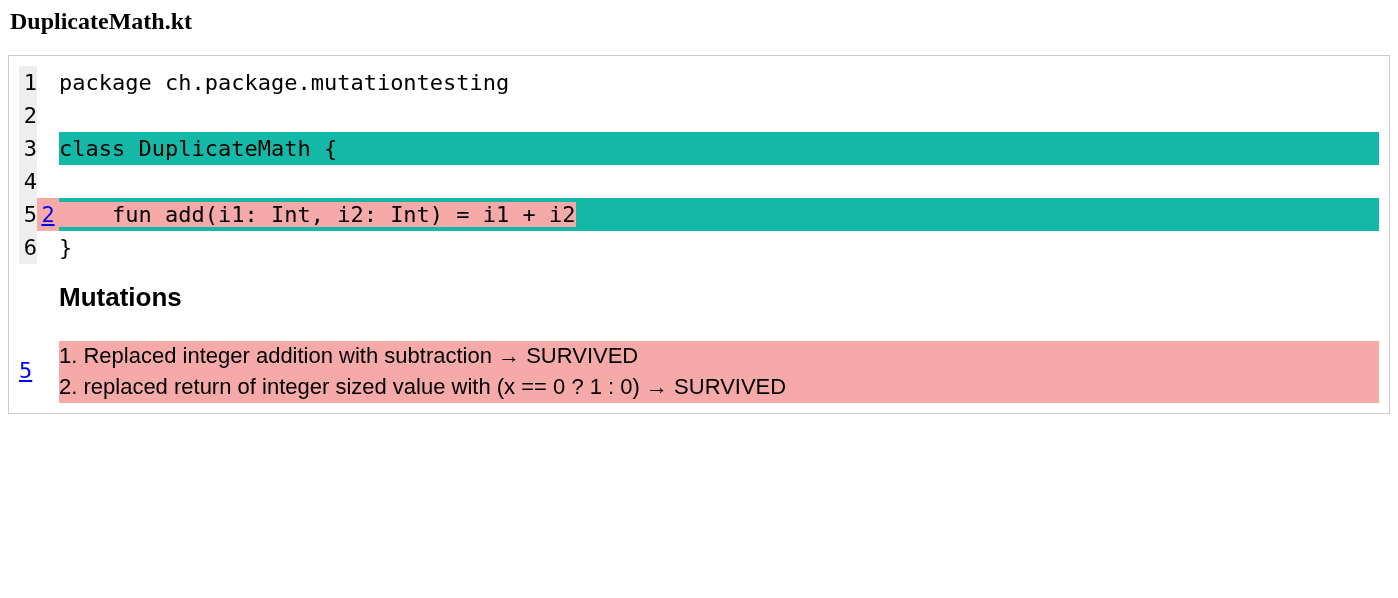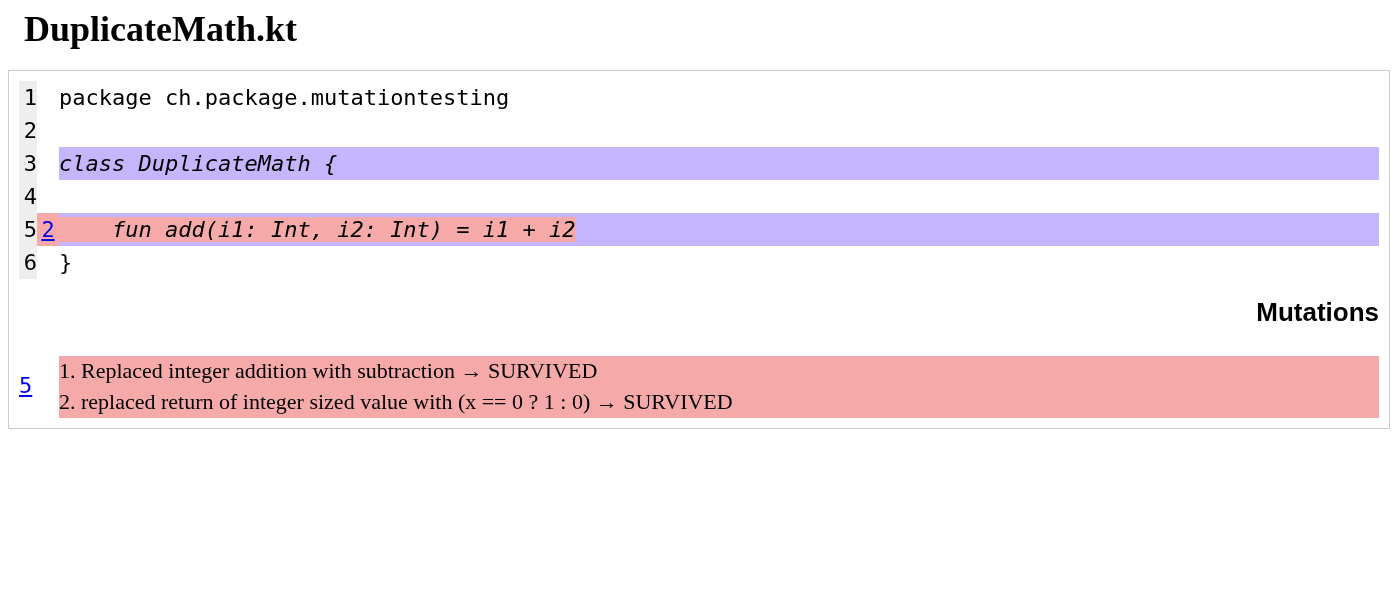--- a/index.html
+++ b/index.html
@@ -6,23 +6,23 @@
       box-sizing: border-box;
     }
     body {
       margin: 0;
       padding: 8px;
       font-family: Georgia, 'Times New Roman', serif;
       background: #fff;
       color: #000;
     }
     h1 {
-      font-size: 36px;
+      font-size: 24px;
       font-weight: bold;
-      margin: 0 0 20px 16px;
+      margin: 0 0 20px 2px;
       font-family: Georgia, 'Times New Roman', serif;
     }
     .report-box {
       border: 1px solid #ccc;
       padding: 10px;
       font-family: 'Consolas', 'Menlo', 'Monaco', monospace;
       font-size: 22px;
     }
     .code-table {
       width: 100%;
@@ -51,33 +51,31 @@
     }
     .badge-link {
       color: #0000ee;
       text-decoration: underline;
       font-family: 'Consolas', 'Menlo', 'Monaco', monospace;
     }
     .code-cell {
       white-space: pre;
     }
     .covered {
-      background: #c4b5fd;
-      font-style: italic;
+      background: #14b8a6;
     }
     .survived-inner {
       background: #f5a9a9;
       margin-top: 32px;
     }
     .mutations-heading {
       font-family: Verdana, Geneva, Tahoma, sans-serif;
       font-size: 26px;
       font-weight: bold;
       margin: 14px 0 24px 0;
-      text-align: right;
     }
     .mutations-table {
       width: 100%;
       border-collapse: collapse;
     }
     .mutations-table td {
       vertical-align: middle;
       padding: 0;
       line-height: 1.4;
     }
@@ -85,21 +83,21 @@
       width: 40px;
       padding-right: 10px;
     }
     .mut-lineno-link {
       color: #0000ee;
       text-decoration: underline;
       font-family: 'Consolas', 'Menlo', 'Monaco', monospace;
     }
     .mut-list-cell {
       background: #f5a9a9;
-      font-family: Liberation Serif, serif;
+      font-family: Liberation Sans, sans-serif;
       white-space: pre;
     }
   </style>
 </head>
 <body>
 
 <h1>DuplicateMath.kt</h1>
 
 <div class="report-box">
 

